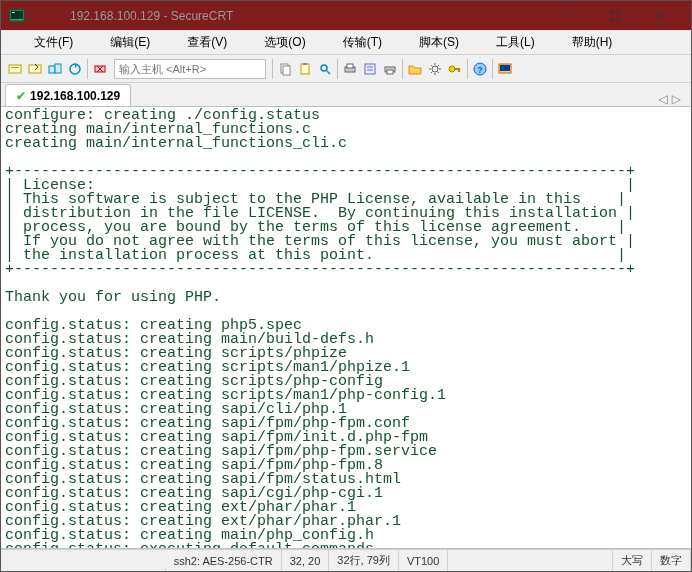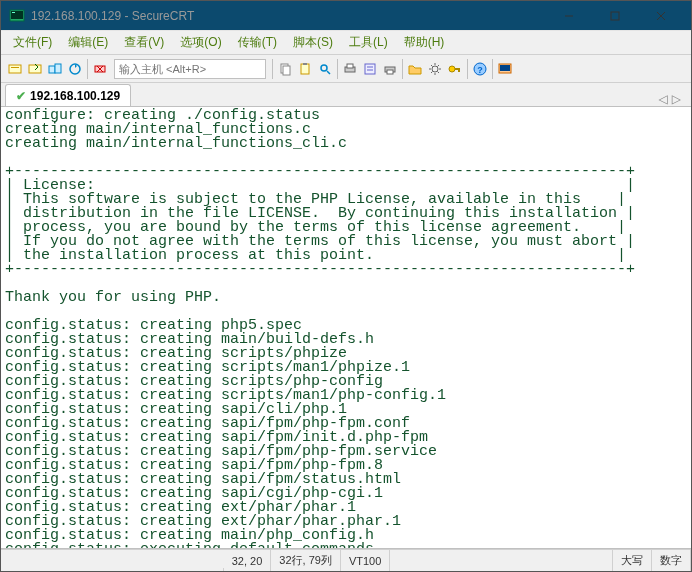--- a/index.html
+++ b/index.html
@@ -1,23 +1,23 @@
 <!DOCTYPE html>
 <html><head>
 <meta charset="utf-8">
 <style>
 * { margin: 0; padding: 0; box-sizing: border-box; }
 body { font-family: "Microsoft YaHei", Tahoma, sans-serif; font-size: 12px; background: #fff; width: 692px; height: 572px; overflow: hidden; display: flex; flex-direction: column; border: 1px solid #555; }
-.titlebar { height: 30px; background: #0c4a6e; display: flex; align-items: center; padding: 0 8px; border-bottom: 1px solid #e5e5e5; color: #999; }
+.titlebar { height: 30px; background: #7f1d1d; display: flex; align-items: center; padding: 0 8px; border-bottom: 1px solid #e5e5e5; color: #999; gap: 39px; }
 .titlebar .app-icon { width: 16px; height: 16px; margin-right: 6px; }
 .titlebar .title { flex: 1; }
 .titlebar .win-btns { display: flex; gap: 1px; }
 .titlebar .win-btn { width: 45px; height: 28px; display: flex; align-items: center; justify-content: center; color: #555; }
 .menubar { height: 24px; background: #f0f0f0; display: flex; align-items: center; padding: 0 4px; border-bottom: 1px solid #d0d0d0; }
-.menubar .menu-item { padding: 2px 8px; color: #4d7c0f; }
+.menubar .menu-item { padding: 2px 8px; color: #000000; margin-left: 21px; }
 .toolbar { height: 28px; background: #f0f0f0; display: flex; align-items: center; padding: 0 4px; gap: 0; border-bottom: 1px solid #d0d0d0; }
 .toolbar .tb-btn { width: 20px; height: 20px; display: flex; align-items: center; justify-content: center; }
 .toolbar .sep { width: 1px; height: 20px; background: #c0c0c0; margin: 0 2px; }
 .toolbar .host-input { flex: 0 0 150px; height: 20px; border: 1px solid #c0c0c0; background: #fff; font-size: 11px; padding: 0 4px; color: #999; margin: 0 4px; }
 .tabbar { height: 24px; background: #f0f0f0; display: flex; align-items: flex-end; border-bottom: 1px solid #c0c0c0; padding: 0 4px; }
 .tabbar .tab { height: 22px; background: #fff; border: 1px solid #c0c0c0; border-bottom: none; border-radius: 3px 3px 0 0; padding: 2px 10px; display: flex; align-items: center; gap: 4px; font-weight: bold; color: #000; }
 .tabbar .tab .ok-icon { color: #4caf50; font-weight: bold; }
 .tabbar .nav-arrows { margin-left: auto; display: flex; gap: 4px; color: #888; padding-right: 6px; }
 .terminal { flex: 1; background: #fff; color: #14532d; font-family: "Courier New", Consolas, monospace; font-size: 15px; line-height: 14px; padding: 2px 4px; white-space: pre; overflow: hidden; border-bottom: 1px solid #c0c0c0; }
 .statusbar { height: 22px; background: #f0f0f0; display: flex; align-items: center; font-size: 11px; color: #333; border-top: 1px solid #d0d0d0; }
@@ -214,19 +214,20 @@
 config.status: creating sapi/fpm/status.html
 config.status: creating sapi/cgi/php-cgi.1
 config.status: creating ext/phar/phar.1
 config.status: creating ext/phar/phar.phar.1
 config.status: creating main/php_config.h
 config.status: executing default commands
 [root@localhost php-5.5.14]#</div>
 
 <div class="statusbar">
   <span class="sb-cell flex">就绪</span>
+  <span class="sb-cell">ssh2: AES-256-CTR</span>
   <span class="sb-cell">32, 20</span>
   <span class="sb-cell">32行, 79列</span>
   <span class="sb-cell">VT100</span>
   <span class="sb-cell" style="flex:1"></span>
   <span class="sb-cell">大写</span>
   <span class="sb-cell">数字</span>
 </div>
 
 </body></html>

